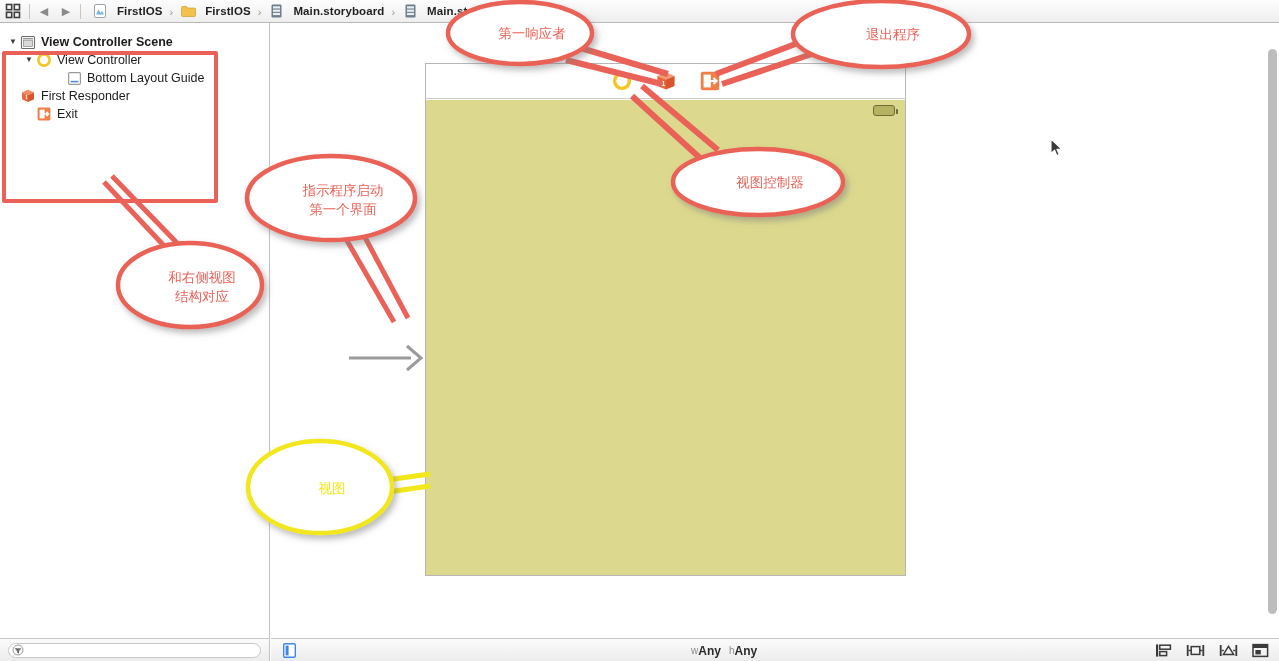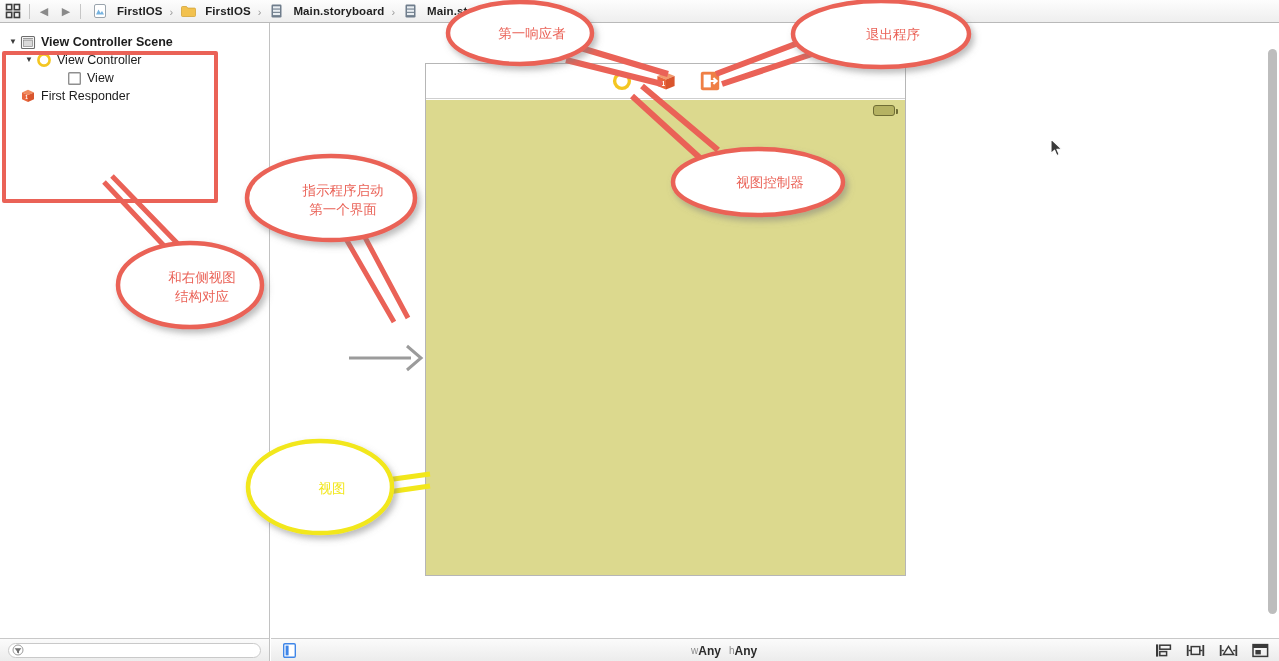--- a/index.html
+++ b/index.html
@@ -205,44 +205,56 @@
         <span class="tw">▼</span>
         <span class="ic">
           <svg width="14" height="14" viewBox="0 0 14 14">
             <circle cx="7" cy="7" r="5.6" fill="#ffffff" stroke="#f4c621" stroke-width="2.6"></circle>
           </svg>
         </span>
         <span class="lbl">View Controller</span>
       </div>
 
 
-
       <div class="row" style="padding-left:52px;">
         <span class="tw empty"></span>
         <span class="ic">
           <svg width="13" height="13" viewBox="0 0 13 13">
-            <rect x="0.7" y="0.7" width="11.6" height="11.6" rx="0.8" fill="#ffffff" stroke="#8f8f8f" stroke-width="1.4"></rect>
-          </svg>
-        </span>
-        <span class="lbl">View</span>
-      </div>
+            <rect x="0.6" y="0.6" width="11.8" height="11.8" rx="1.2" fill="#ffffff" stroke="#9b9b9b" stroke-width="1.2"></rect>
+            <rect x="2.6" y="8.8" width="7.8" height="1.6" fill="#4f8fd4"></rect>
+          </svg>
+        </span>
+        <span class="lbl">Bottom Layout Guide</span>
+      </div>
+
 
       <div class="row" style="padding-left:6px;">
         <span class="tw empty"></span>
         <span class="ic">
           <svg width="14" height="14" viewBox="0 0 14 14">
             <path d="M7 0.8 L13 3.4 L7 6 L1 3.4 Z" fill="#f08a5d"></path>
             <path d="M1 3.4 L7 6 L7 12.9 L1 10.3 Z" fill="#e8683e"></path>
             <path d="M13 3.4 L7 6 L7 12.9 L13 10.3 Z" fill="#d9552d"></path>
             <text x="4.2" y="10.4" font-size="4.6" fill="#ffffff" font-family="'Liberation Sans',sans-serif" font-weight="bold">1</text>
           </svg>
         </span>
         <span class="lbl">First Responder</span>
       </div>
 
+      <div class="row" style="padding-left:22px;">
+        <span class="tw empty"></span>
+        <span class="ic">
+          <svg width="14" height="14" viewBox="0 0 14 14">
+            <rect x="0.6" y="0.6" width="12.8" height="12.8" rx="1.4" fill="#ef7f45"></rect>
+            <rect x="2.6" y="2.6" width="5" height="8.8" fill="#ffffff"></rect>
+            <path d="M6.6 7 L11.4 7 M9.4 4.9 L11.6 7 L9.4 9.1" stroke="#ffffff" stroke-width="1.5" fill="none"></path>
+          </svg>
+        </span>
+        <span class="lbl">Exit</span>
+      </div>
 
     </div>
 
     <div class="hl-box"></div>
   </div>
 
   <div class="filter-bar">
     <div class="filter-field">
       <span>
         <svg width="12" height="12" viewBox="0 0 12 12">

